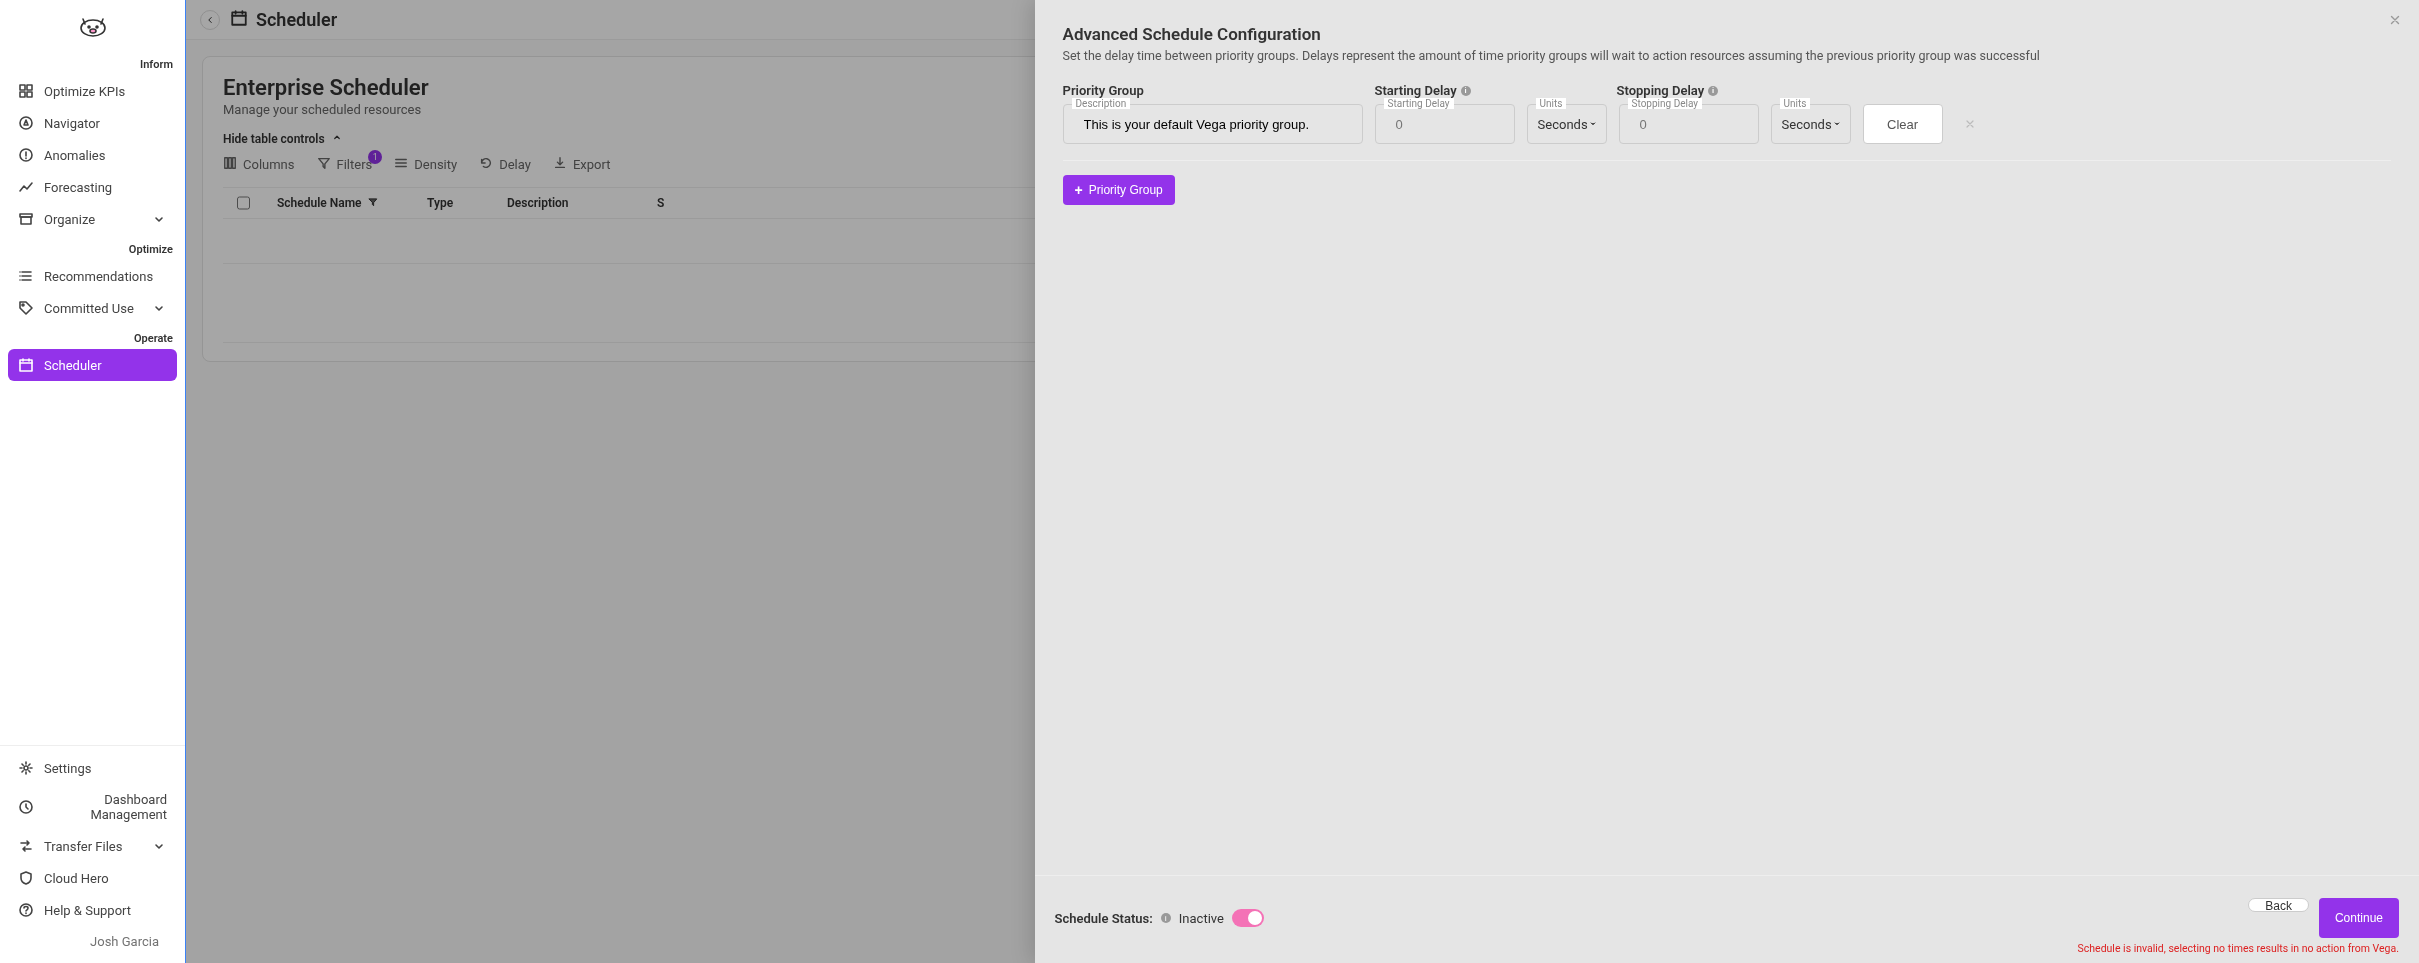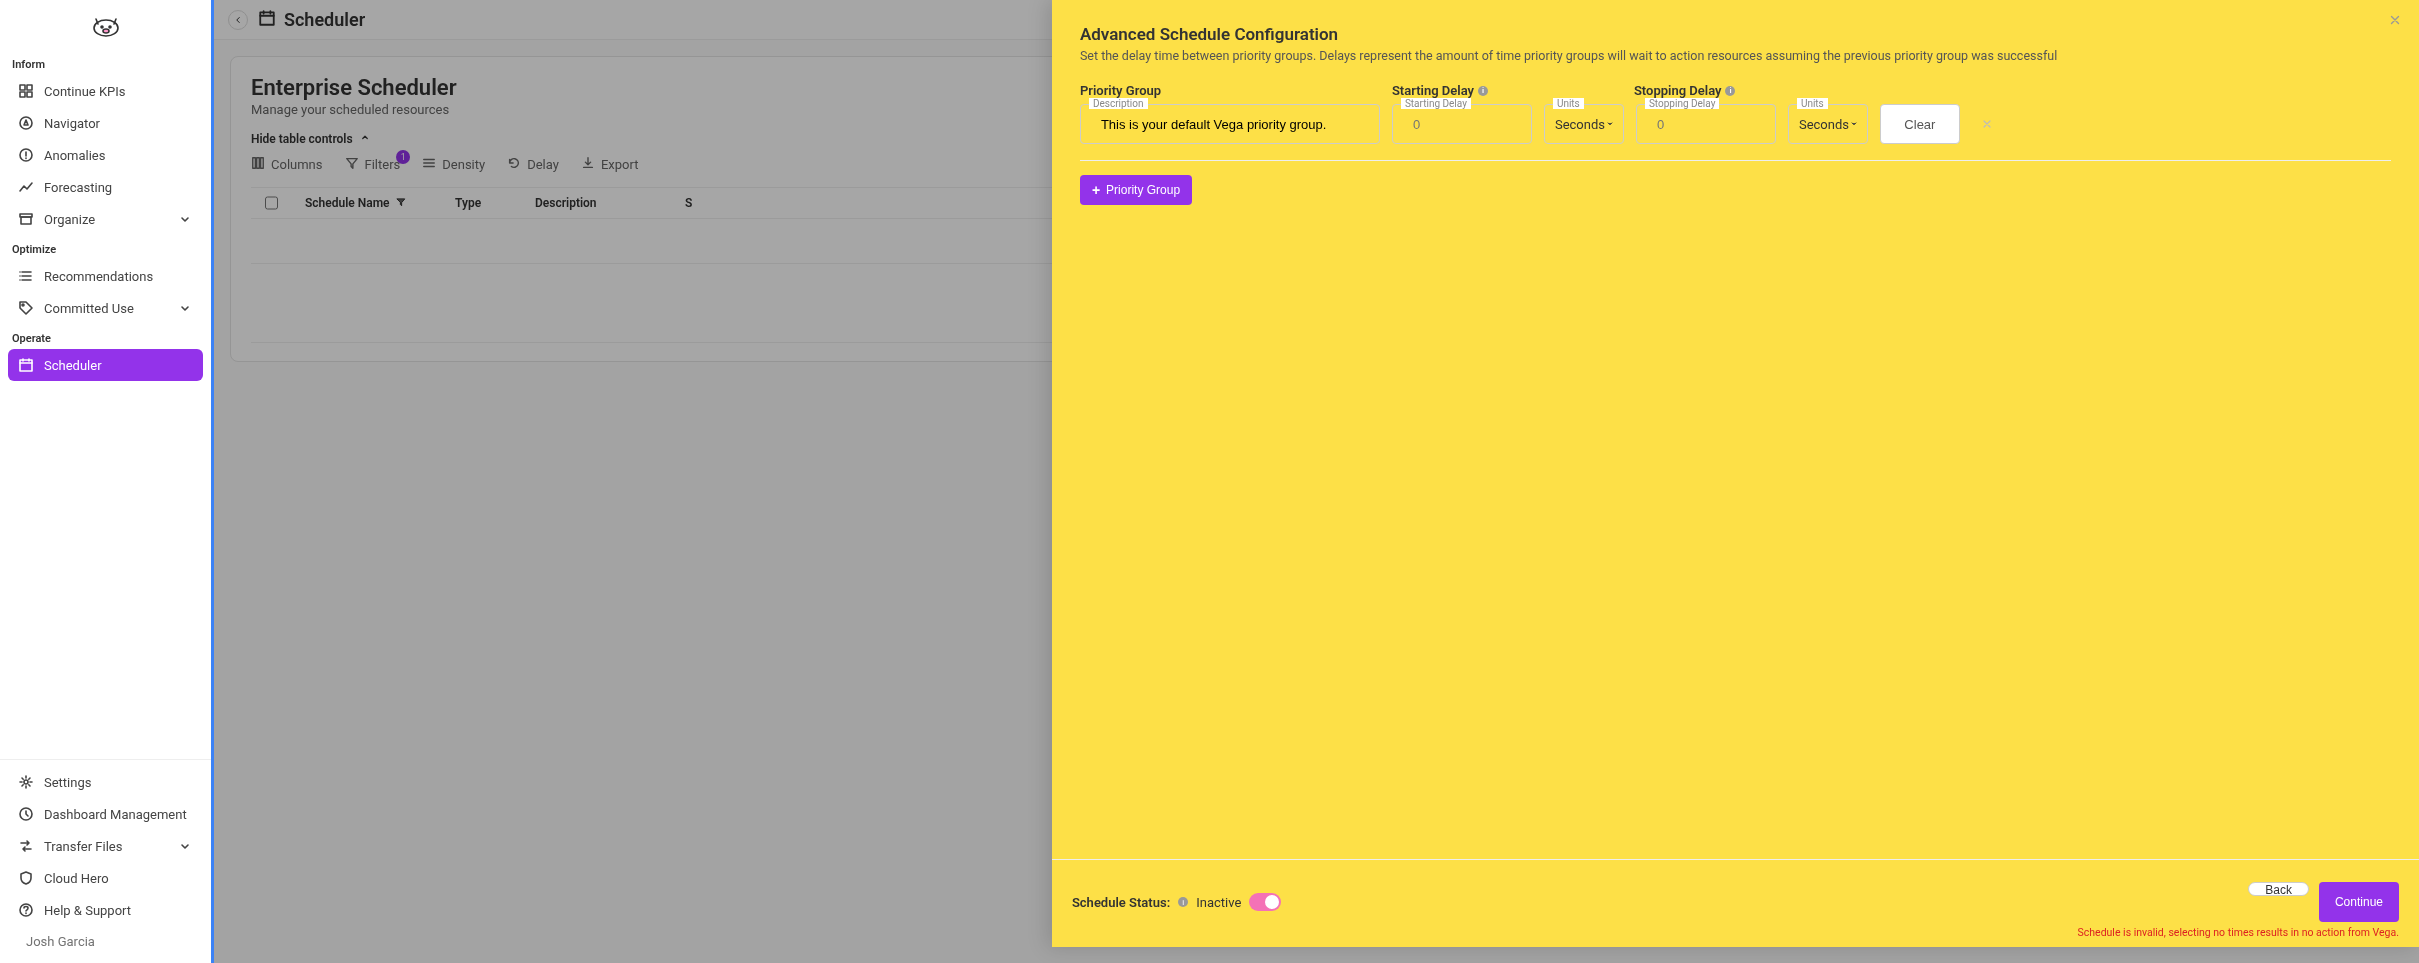--- a/index.html
+++ b/index.html
@@ -1,20 +1,20 @@
 <!DOCTYPE html>
 <html><head>
 <meta charset="utf-8">
 <style>
   * { box-sizing: border-box; margin: 0; padding: 0; }
   html, body { height: 100%; font-family: -apple-system, BlinkMacSystemFont, "Segoe UI", Roboto, sans-serif; font-size: 13px; color: #333; }
   body { display: flex; overflow: hidden; background: #fafafa; }
 
   
-  .sidebar { width: 214px; background: #fff; border-right: 3px solid #3b82f6; display: flex; flex-direction: column; height: 100vh; }
+  .sidebar { width: 186px; background: #fff; border-right: 1px solid #3b82f6; display: flex; flex-direction: column; height: 100vh; text-align: right; }
   .logo-area { height: 50px; display: flex; align-items: center; justify-content: center; }
   .logo-area svg { width: 40px; height: 30px; }
   .nav-scroll { flex: 1; overflow: auto; padding: 0 8px; }
   .section-label { font-size: 11px; font-weight: 600; color: #333; padding: 8px 4px 4px; }
   .nav-item { display: flex; align-items: center; gap: 10px; padding: 8px 10px; border-radius: 6px; color: #444; cursor: pointer; font-size: 13px; }
   .nav-item.active { background: #9333ea; color: #fff; }
   .nav-item .icon { width: 16px; height: 16px; display: flex; align-items: center; justify-content: center; flex-shrink: 0; }
   .nav-item .icon svg { width: 16px; height: 16px; }
   .nav-item .chev { margin-left: auto; }
   .sidebar-bottom { border-top: 1px solid #eee; padding: 6px 8px; }
@@ -42,21 +42,21 @@
   .th-type { width: 80px; }
   .th-desc { width: 150px; }
   .th-s { width: 40px; }
   .table-body { height: 80px; border-bottom: 1px solid #eee; }
   .table-divider { height: 1px; background: #eee; margin-top: 44px; }
 
   
   .overlay { position: absolute; inset: 0; background: rgba(0,0,0,0.35); }
 
   
-  .drawer { position: absolute; top: 0; right: 0; bottom: 16px; width: 62%; min-width: 940px; background: #fde047; display: flex; flex-direction: column; box-shadow: -4px 0 20px rgba(0,0,0,0.15); }
+  .drawer { position: absolute; top: 0; right: 0; bottom: 0; width: 62%; min-width: 940px; background: #e5e5e5; display: flex; flex-direction: column; box-shadow: -4px 0 20px rgba(0,0,0,0.15); }
   .drawer-close { position: absolute; top: 10px; right: 14px; width: 20px; height: 20px; display: flex; align-items: center; justify-content: center; cursor: pointer; color: #999; }
   .drawer-body { padding: 24px 28px; flex: 1; overflow: auto; }
   .drawer-title { font-size: 17px; font-weight: 600; margin-bottom: 4px; }
   .drawer-desc { font-size: 12.5px; color: #555; margin-bottom: 20px; }
   .col-headers { display: grid; grid-template-columns: 300px 230px 230px 110px 30px; gap: 12px; margin-bottom: 6px; }
   .col-h { font-size: 13px; font-weight: 600; display: flex; align-items: center; gap: 4px; }
   .info-icon { width: 10px; height: 10px; border-radius: 50%; background: #999; color: #fff; font-size: 8px; display: inline-flex; align-items: center; justify-content: center; }
   .group-label { font-size: 11px; font-weight: 600; margin: 6px 0 2px; }
   .group-row { display: grid; grid-template-columns: 300px 140px 80px 140px 80px 80px 30px; gap: 12px; align-items: center; padding-bottom: 16px; border-bottom: 1px solid #eee; }
   .field-wrap { position: relative; border: 1px solid #ccc; border-radius: 4px; height: 40px; display: flex; align-items: center; padding: 0 10px; }
@@ -95,21 +95,21 @@
     <div class="section-label">Inform</div>
     <div class="nav-item">
       <span class="icon">
           <svg viewBox="0 0 16 16">
             <rect x="2" y="2" width="5" height="5"></rect>
             <rect x="9" y="2" width="5" height="5"></rect>
             <rect x="2" y="9" width="5" height="5"></rect>
             <rect x="9" y="9" width="5" height="5"></rect>
           </svg>
         </span>
-      <span>Continue KPIs</span>
+      <span>Optimize KPIs</span>
     </div>
     <div class="nav-item">
       <span class="icon">
           <svg viewBox="0 0 16 16">
             <circle cx="8" cy="8" r="6"></circle>
             <path d="M8 5 L10 10 L6 10 Z"></path>
           </svg>
         </span>
       <span>Navigator</span>
     </div>

